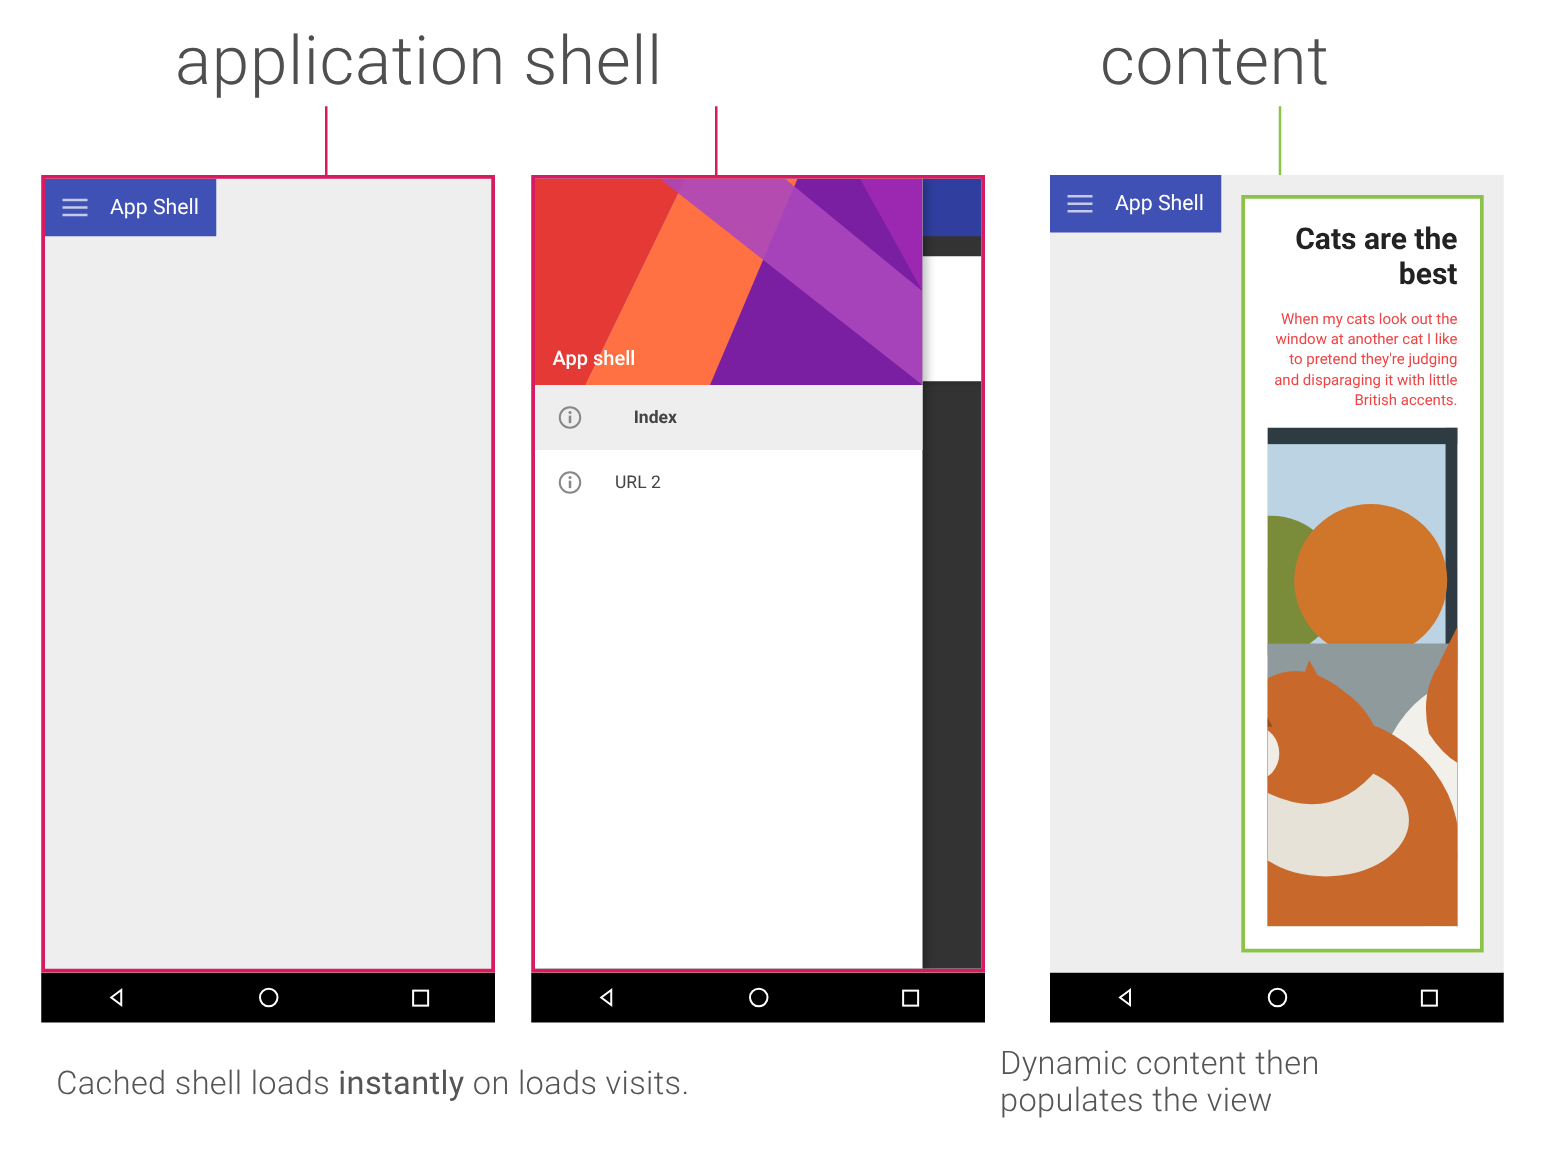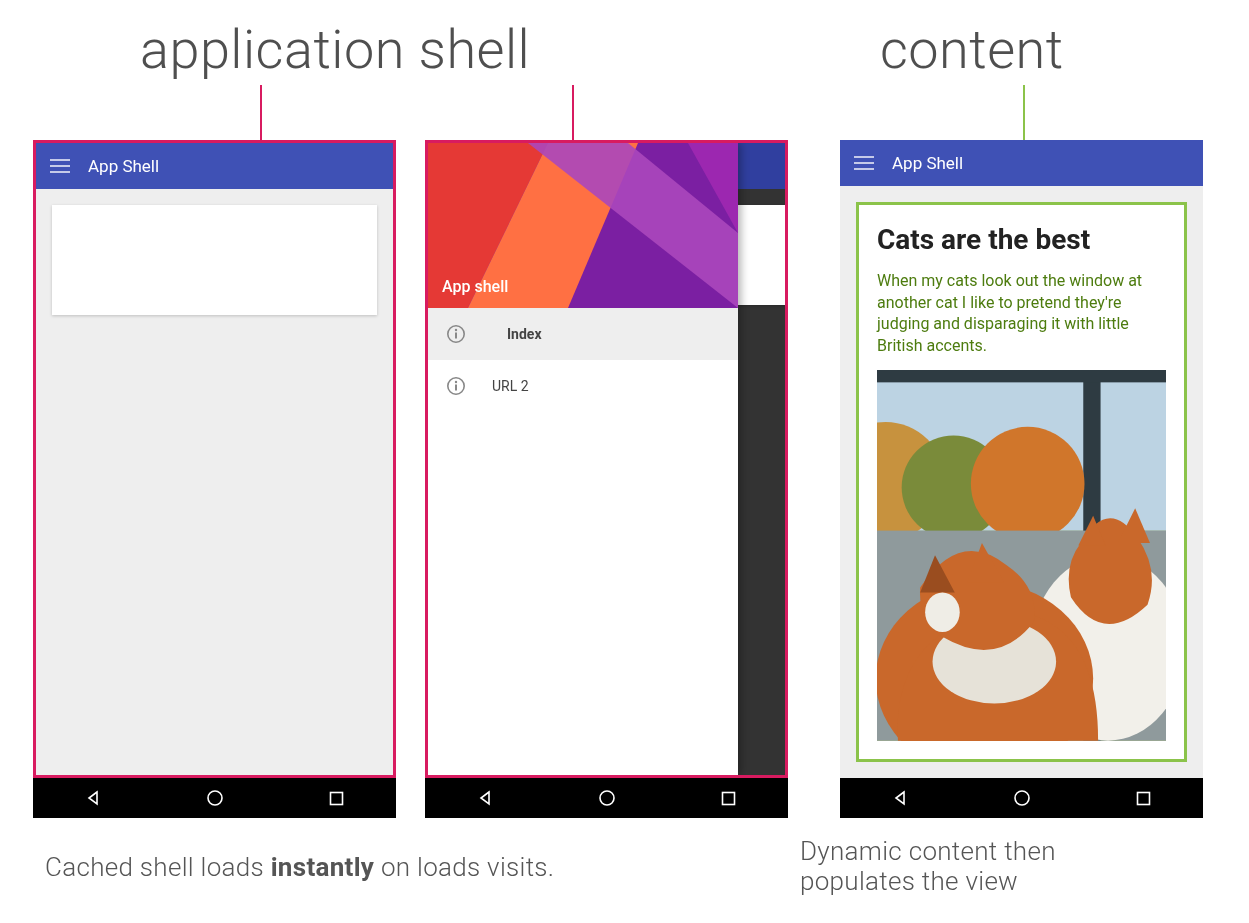--- a/index.html
+++ b/index.html
@@ -26,22 +26,23 @@
     width: 363px;
     height: 678px;
     display: flex;
     flex-direction: column;
   }
   .phone-body {
     flex: 1 1 auto;
     background: #eeeeee;
     position: relative;
     display: flex;
-    flex-direction: column;
+    flex-direction: row;
     overflow: hidden;
+    text-align: right;
   }
   .outline-pink { border: 3px solid #d81b60; }
   .appbar {
     background: #3f51b5;
     color: #fff;
     height: 46px;
     display: flex;
     align-items: center;
     padding: 0 14px;
     gap: 18px;
@@ -108,36 +109,36 @@
   }
 
   
   .content-card {
     margin: 16px; background:#fff;
     border: 3px solid #8bc34a;
     padding: 18px;
     flex: 1;
     display:flex; flex-direction:column;
   }
-  .content-card h2 { font-size: 28px; font-weight:700; margin-bottom: 14px; color:#222;}
-  .content-card p { font-size: 16px; line-height: 1.35; color:#4d7c0f; margin-bottom: 14px;}
+  .content-card h2 { font-size: 24px; font-weight:700; margin-bottom: 14px; color:#222;}
+  .content-card p { font-size: 12px; line-height: 1.35; color:#ef4444; margin-bottom: 14px;}
   .cat-img {
     flex:1; width:100%;
     position:relative; overflow:hidden;
     background: linear-gradient(#b8cfe0 0%, #b8cfe0 28%, #a9bd84 28%, #a9bd84 100%);
   }
 
   .caption {
     position: absolute;
     font-size: 26px;
     font-weight: 300;
     color: #555;
     letter-spacing: 0.3px;
   }
-  .caption strong { font-weight: 700; }
+  .caption strong { font-weight: 400; }
 
   svg { display:block; }
 </style>
 </head>
 <body>
 
 <div class="heading" style="left:140px; top:18px; width:540px;">application shell</div>
 <div class="heading" style="left:880px; top:18px; width:300px;">content</div>
 
 <div class="connector" style="left:260px; top:85px; height:55px;"></div>

